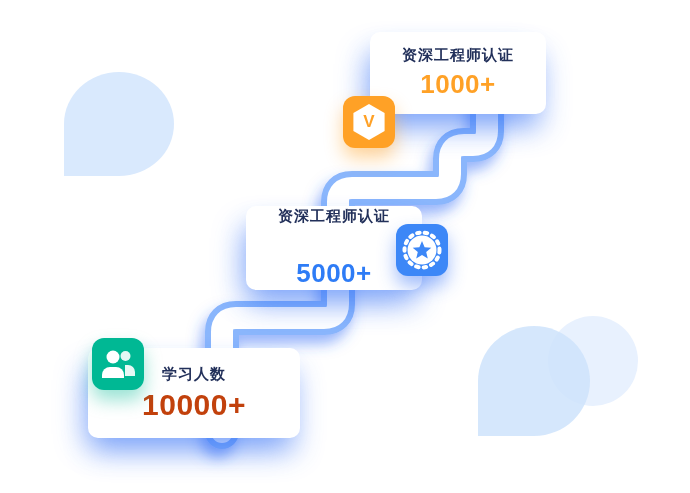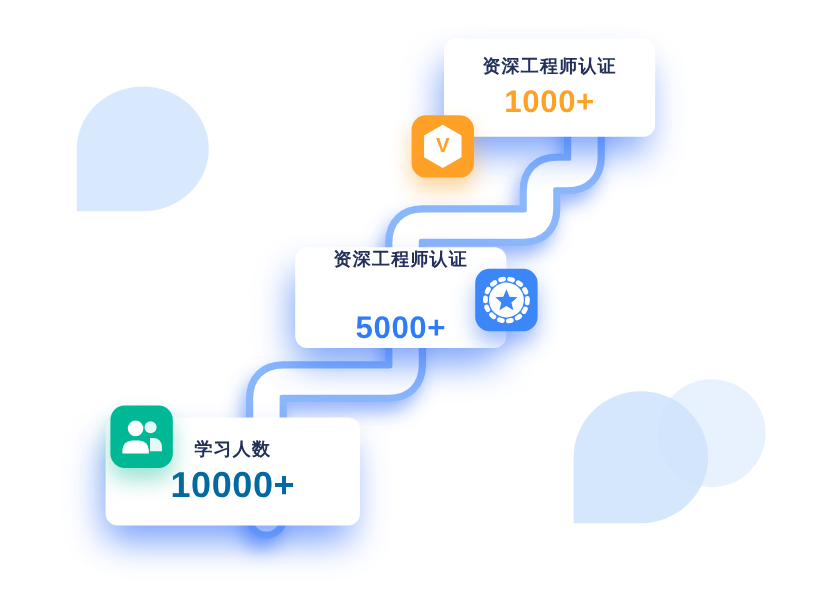--- a/index.html
+++ b/index.html
@@ -34,21 +34,21 @@
     box-shadow: 0 18px 28px -4px rgba(47,108,246,0.45), -12px 14px 30px -8px rgba(47,108,246,0.35);
   }
   .card-title { font-size: 15px; font-weight: 700; color: #22305a; letter-spacing: 1px; }
   .card-value { font-weight: 800; font-size: 26px; margin-top: 4px; letter-spacing: 0.5px; }
   .card-senior   { left: 370px; top: 32px;  width: 176px; height: 82px; }
   .card-junior   { left: 246px; top: 206px; width: 176px; height: 84px; }
   .card-learners { left: 88px;  top: 348px; width: 212px; height: 90px; }
   .card-learners .card-value { font-size: 30px; }
   .value-orange { color: #ffa126; }
   .value-blue   { color: #2e7cf6; margin-top: 32px; }
-  .value-teal   { color: #0369a1; }
+  .value-teal   { color: #c2410c; }
 
   
   .icon {
     position: absolute; z-index: 4; width: 52px; height: 52px; border-radius: 12px;
     display: flex; align-items: center; justify-content: center;
   }
   .icon svg { width: 52px; height: 52px; display: block; }
   .icon-senior   { left: 343px; top: 96px;  background: #ffa126; box-shadow: 0 10px 18px rgba(255,161,38,0.45); }
   .icon-junior   { left: 396px; top: 224px; background: #3c87f7; box-shadow: 0 10px 18px rgba(47,108,246,0.45); }
   .icon-learners { left: 92px;  top: 338px; background: #00b894; box-shadow: 0 10px 18px rgba(0,184,148,0.40); }

